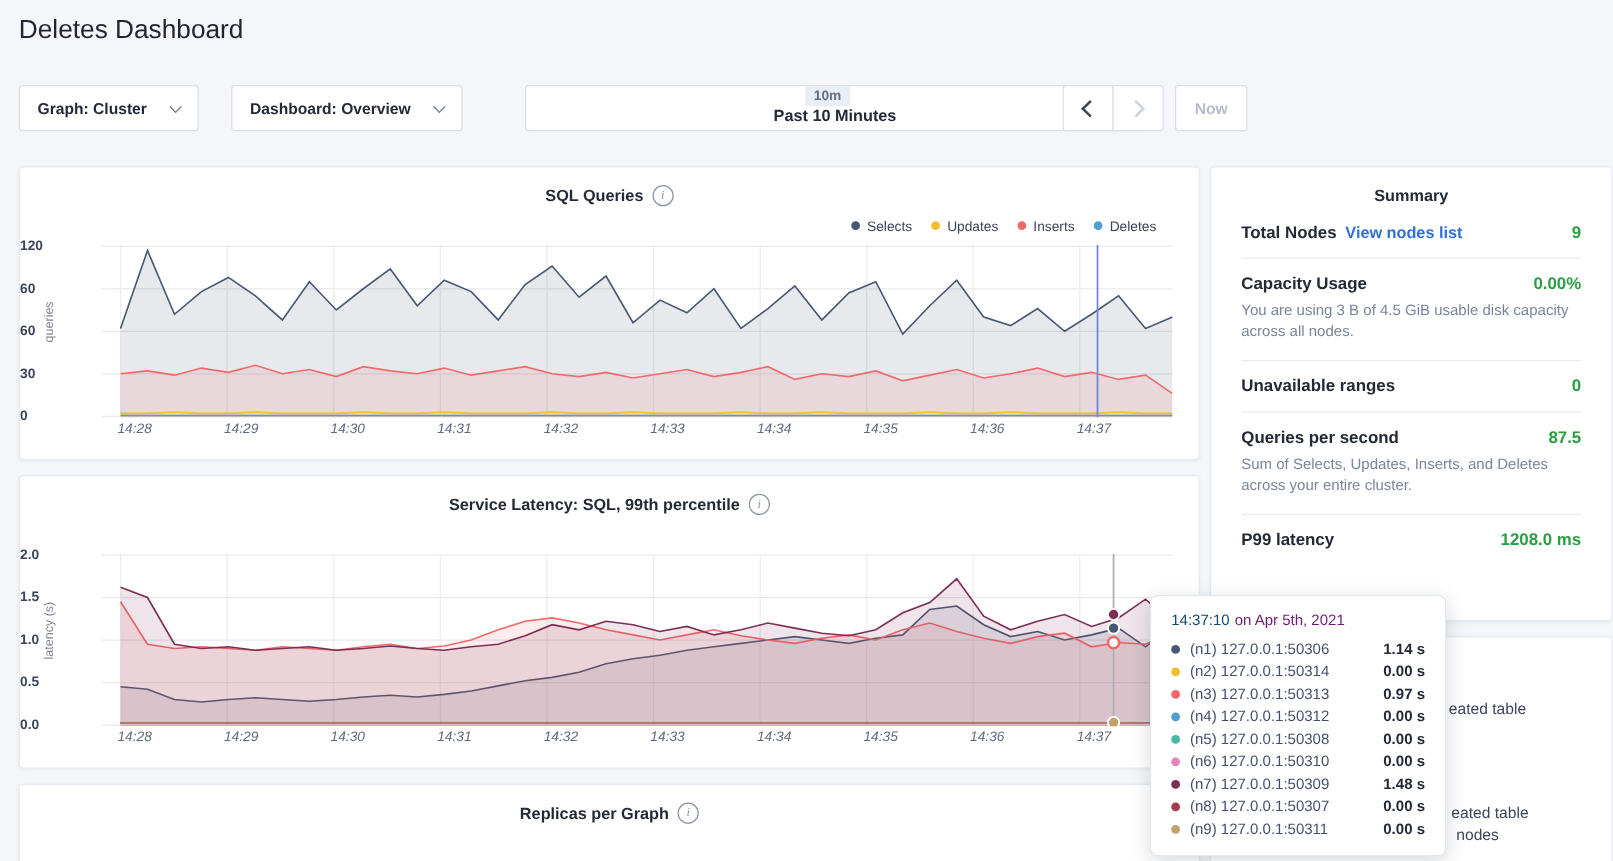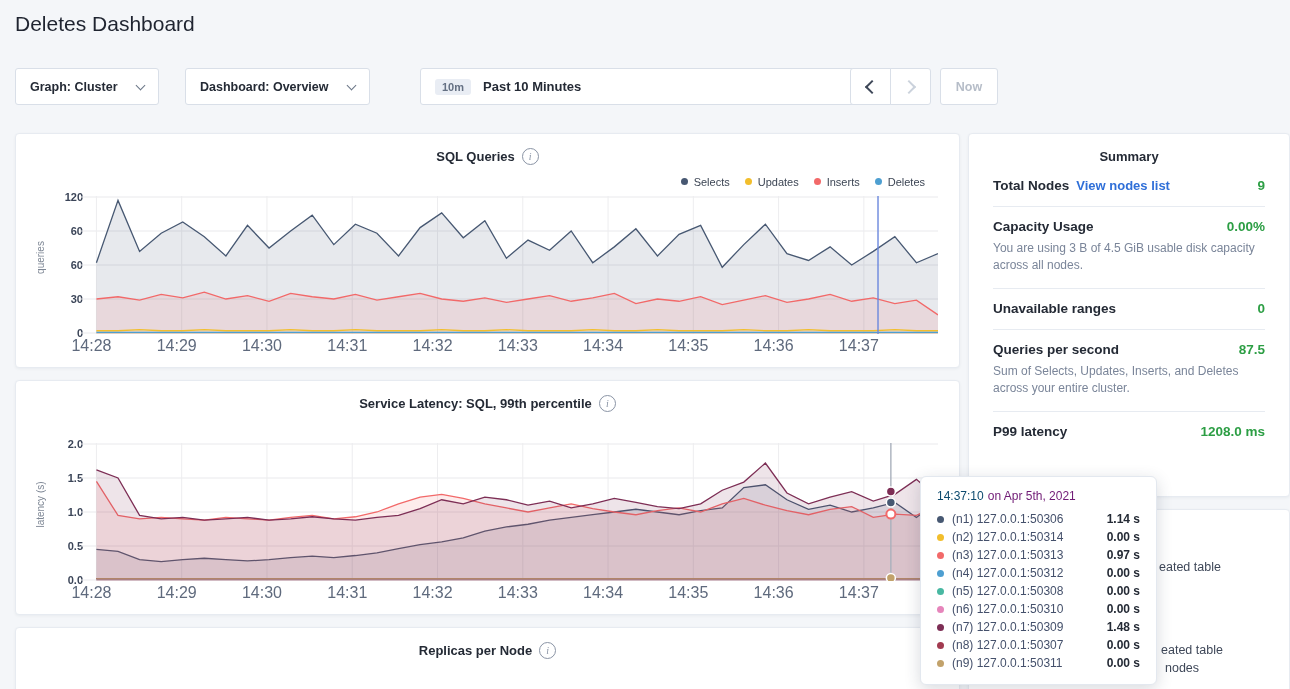--- a/index.html
+++ b/index.html
@@ -10,21 +10,21 @@
         box-shadow:0 1px 3px rgba(56,66,82,0.06);box-sizing:border-box;}
 
   
   #page-title{position:absolute;left:15px;top:12px;font-size:21px;font-weight:500;margin:0;color:#1f2430;}
 
   
   .ctrl{position:absolute;top:68px;height:37px;background:#fff;border:1px solid #d9dfe8;border-radius:3px;
         display:flex;align-items:center;font-size:12.5px;font-weight:700;color:#242a35;box-sizing:border-box;}
   #dd-graph{left:15px;width:144px;padding:0 14px;justify-content:space-between;cursor:pointer;}
   #dd-dashboard{left:185px;width:185px;padding:0 14px;justify-content:space-between;cursor:pointer;}
-  #time-picker{left:420px;width:496px;padding:0 14px;cursor:pointer;}
+  #time-picker{left:420px;width:496px;padding:0 14px;cursor:pointer;flex-direction:column;}
   #time-picker .lbl{font-size:13px;}
   .badge{background:#e9edf4;border-radius:3px;padding:2px 7px;font-size:11px;font-weight:700;color:#647083;margin-right:12px;}
   .chev{display:inline-block;width:6px;height:6px;border-right:1.6px solid #6b7687;border-bottom:1.6px solid #6b7687;
         transform:rotate(45deg);margin-left:9px;margin-bottom:2px;}
   #time-picker .chev{margin-left:auto;}
   #btn-prev{left:850px;width:41px;justify-content:center;border-radius:3px 0 0 3px;cursor:pointer;}
   #btn-next{left:890px;width:41px;justify-content:center;border-radius:0 3px 3px 0;}
   #btn-now{left:940px;width:58px;justify-content:center;color:#b6bdc8;border-radius:3px;}
   .arrow{display:inline-block;width:8px;height:8px;border-right:2px solid #3e4758;border-bottom:2px solid #3e4758;}
   .arrow.left{transform:rotate(135deg);margin-left:3px;}
@@ -37,23 +37,23 @@
   .chart-title{position:absolute;top:14px;left:0;right:0;display:flex;justify-content:center;align-items:center;
                font-size:13px;font-weight:700;color:#242a35;gap:7px;}
   .info{display:inline-flex;align-items:center;justify-content:center;width:15px;height:15px;border:1px solid #8a94a5;
         border-radius:50%;font-size:10px;color:#8a94a5;font-style:italic;font-family:"Liberation Serif",serif;
         font-weight:400;cursor:pointer;}
   .legend{position:absolute;top:42px;right:34px;display:flex;gap:15px;font-size:11px;color:#3c4554;align-items:center;}
   .lg-item{cursor:pointer;white-space:nowrap;}
   .lg-dot{display:inline-block;width:7px;height:7px;border-radius:50%;margin-right:6px;vertical-align:1px;}
   .plot{position:absolute;left:65px;top:62px;width:857px;height:138px;}
   .ylabels{position:absolute;left:0;top:62px;width:55px;height:138px;}
-  .ytick{position:absolute;left:12px;width:55px;text-align:right;font-size:11px;font-weight:700;color:#3b4558;}
+  .ytick{position:absolute;left:0;width:55px;font-size:11px;font-weight:700;color:#3b4558;}
   .xlabels{position:absolute;left:65px;top:203px;width:857px;height:14px;}
-  .xtick{position:absolute;font-size:16px;color:#5f6a7d;width:50px;text-align:left;}
+  .xtick{position:absolute;font-size:11px;color:#5f6a7d;width:50px;text-align:right;font-style:italic;}
   .yname{position:absolute;left:-36px;top:118px;width:120px;text-align:center;transform:rotate(-90deg);
          font-size:10px;color:#7e8795;}
 
   
   #summary{left:968px;top:133px;width:322px;height:364px;padding:0 24px;}
   #summary h3{margin:15px 0 2px;text-align:center;font-size:13px;font-weight:700;}
   .srow{padding:12px 0 13px;border-bottom:1px solid #e7ebf1;}
   .srow.last{border-bottom:none;}
   .srow-head{display:flex;justify-content:space-between;align-items:baseline;font-size:13.5px;font-weight:700;}
   .slink{color:#2f6fd8;text-decoration:none;margin-left:7px;font-size:13px;cursor:pointer;}
@@ -226,21 +226,21 @@
         <span class="xtick" style="left: 416.784px;">14:33</span>
         <span class="xtick" style="left: 502.055px;">14:34</span>
         <span class="xtick" style="left: 587.327px;">14:35</span>
         <span class="xtick" style="left: 672.598px;">14:36</span>
         <span class="xtick" style="left: 757.87px;">14:37</span>
       </div>
   </section>
 
   <section class="card chart-card" id="chart3">
     <div class="chart-title">
-      <span>Replicas per Node</span>
+      <span>Replicas per Graph</span>
       <span class="info">i</span>
     </div>
   </section>
 
   <aside class="card" id="summary">
     <h3>Summary</h3>
 
     <div class="srow">
       <div class="srow-head">
         <span>

